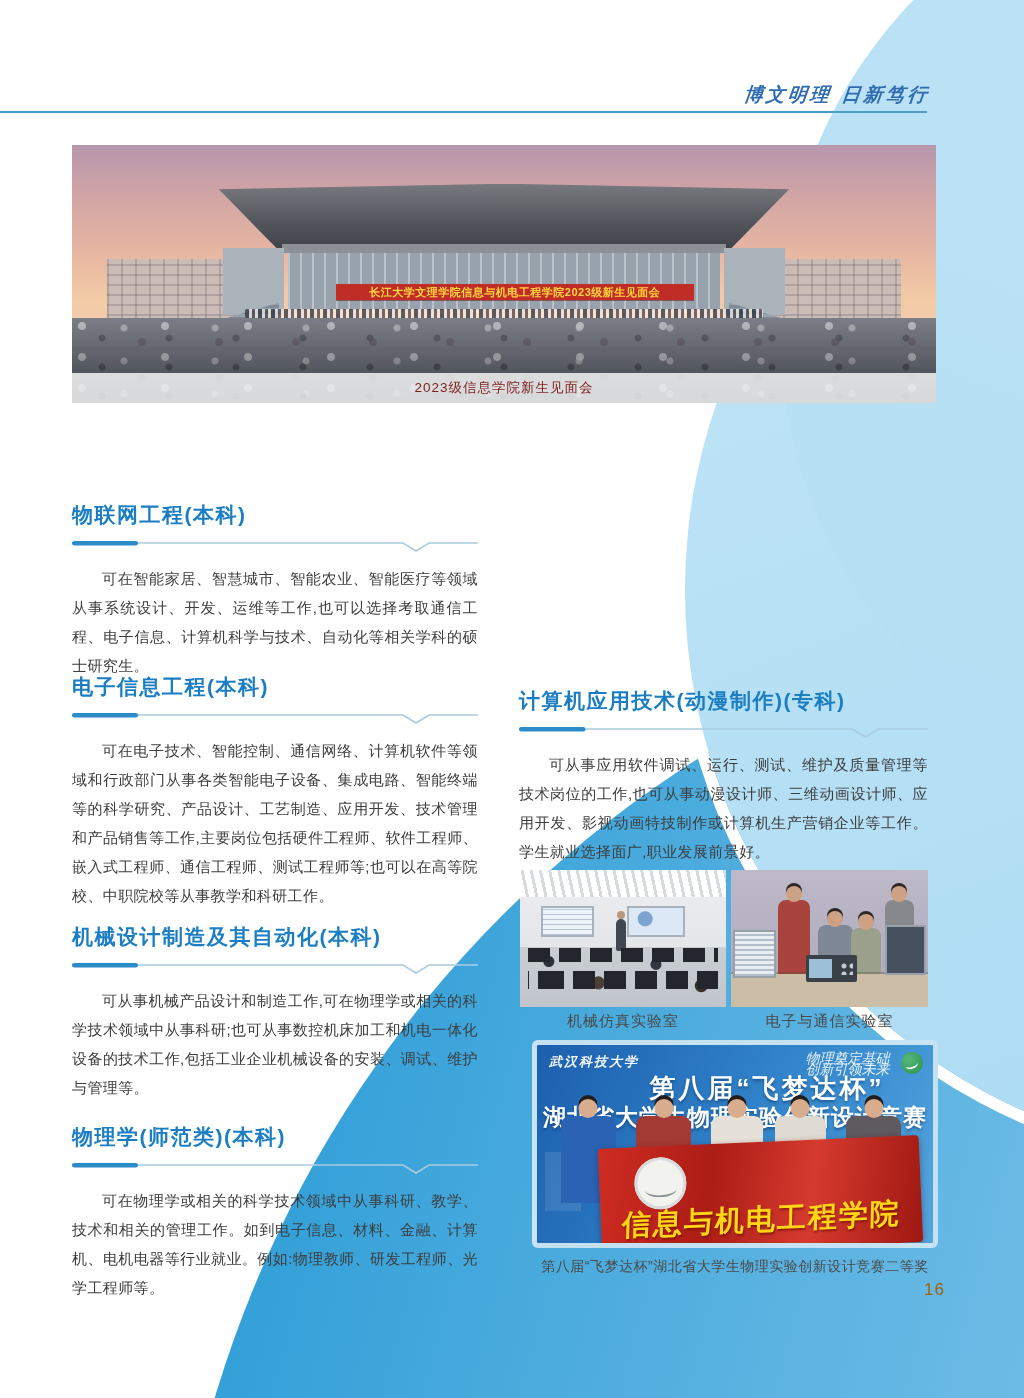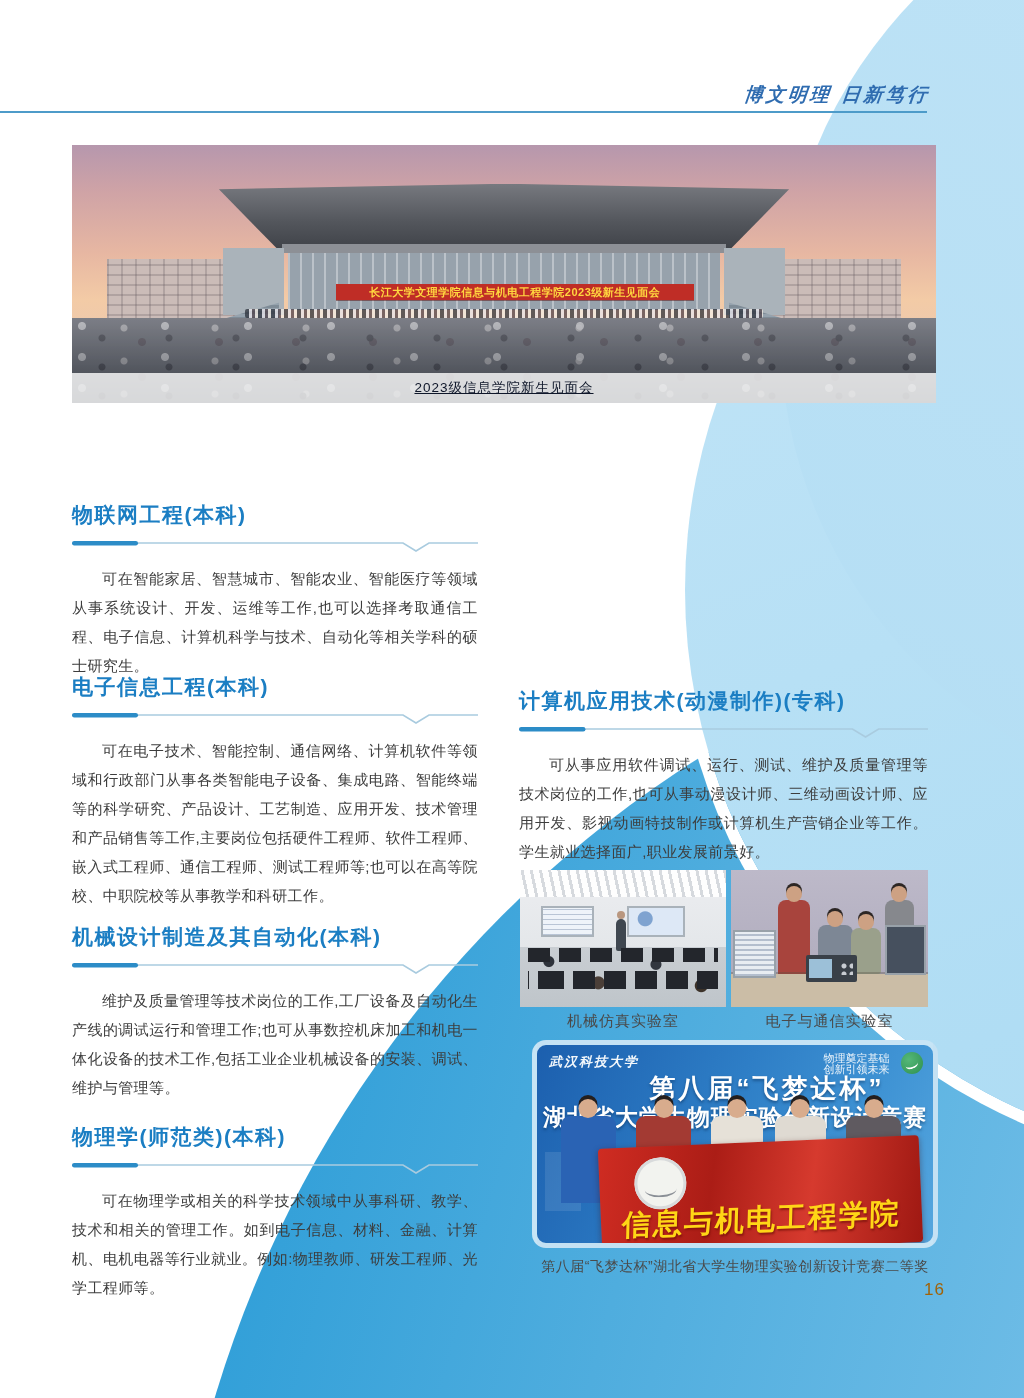--- a/index.html
+++ b/index.html
@@ -44,21 +44,21 @@
   .hero .stage-strip{position:absolute;left:20%;top:63.5%;width:60%;height:3.5%;opacity:.85;border-radius:2px;
     background:repeating-linear-gradient(90deg,rgba(40,45,55,.85) 0 4px,rgba(232,230,235,.9) 4px 7px,rgba(75,62,70,.85) 7px 10px,rgba(242,236,228,.9) 10px 13px);}
   .hero .crowd{position:absolute;left:0;top:67%;width:100%;height:33%;background-color:#5a5f67;
     background-image:linear-gradient(180deg,rgba(152,152,160,.55),rgba(40,44,52,.65)),
       radial-gradient(circle at 10px 8px,rgba(250,250,250,.85) 0 3.5px,transparent 4.5px),
       radial-gradient(circle at 30px 20px,rgba(25,28,36,.9) 0 3px,transparent 4px),
       radial-gradient(circle at 52px 10px,rgba(240,238,235,.7) 0 3px,transparent 4px),
       radial-gradient(circle at 70px 24px,rgba(60,50,60,.9) 0 3.5px,transparent 4.5px);
     background-size:100% 100%,83px 31px,67px 29px,91px 33px,77px 35px;}
   .hero-caption{position:absolute;left:0;bottom:0;width:100%;height:30px;line-height:30px;
-    background:rgba(255,255,255,.8);text-align:center;color:#0f172a;font-size:13.5px;letter-spacing:1px;text-decoration:underline;}
+    background:rgba(255,255,255,.8);text-align:center;color:#7f1d1d;font-size:13.5px;letter-spacing:1px;}
   
   .sec{position:absolute;width:406px;}
   .sec.right{width:409px;}
   .sec h2{margin:0;font-size:21px;line-height:30px;color:#1b7ec3;font-weight:700;letter-spacing:1.5px;}
   .divider{display:block;width:100%;height:14px;margin-top:10px;}
   .div-line{fill:none;stroke:#a9cbdf;stroke-width:1.6;}
   .div-thick{fill:#2c8cc7;}
   .sec p{margin:10px 0 0;font-size:15px;line-height:29px;color:#3d3d3d;text-align:justify;
     text-indent:2em;letter-spacing:0.4px;}
   
@@ -95,28 +95,28 @@
   .l2-scope::after{content:"";position:absolute;right:8%;top:25%;width:26%;height:50%;
     background:radial-gradient(circle,#c8ccd2 0 2px,transparent 3px);background-size:8px 8px;}
   .person{position:absolute;border-radius:8px 8px 3px 3px;}
   .person::before{content:"";position:absolute;left:50%;top:-14px;transform:translateX(-50%);
     width:16px;height:16px;border-radius:50%;background:#cda183;box-shadow:0 -3px 0 0 #2c2624;}
   .l2-p1{left:24%;top:22%;width:16%;height:58%;background:#a8443d;}
   .l2-p2{left:44%;top:40%;width:18%;height:36%;background:#7d8795;}
   .l2-p3{left:61%;top:42%;width:15%;height:34%;background:#9aa08b;}
   .l2-p4{left:78%;top:22%;width:15%;height:56%;background:#86888d;}
   
-  .comp{position:absolute;left:532px;top:1040px;width:406px;height:208px;overflow:hidden;border-radius:14px;
+  .comp{position:absolute;left:532px;top:1040px;width:406px;height:208px;overflow:hidden;border-radius:6px;
     border:5px solid rgba(205,232,247,.95);box-sizing:border-box;
     background:linear-gradient(115deg,#1c5fae 0%,#2e7ec6 45%,#3f93d4 75%,#55a6de 100%);}
   .comp .city{position:absolute;bottom:16%;width:9%;height:30%;background:rgba(255,255,255,.10);}
   .city.cl{left:2%;} .city.cr{right:4%;height:22%;}
   .comp-motto-left{position:absolute;left:3%;top:4%;color:#f2f7fb;font-size:13px;font-style:italic;font-weight:bold;
     font-family:"DejaVu Serif","Liberation Serif",serif;letter-spacing:2px;}
-  .comp-motto-right{position:absolute;right:11%;top:4%;color:#eaf3fa;font-size:11px;line-height:11px;text-align:left;}
+  .comp-motto-right{position:absolute;right:11%;top:4%;color:#eaf3fa;font-size:14px;line-height:11px;font-style:italic;text-align:left;}
   .comp-logo{position:absolute;right:2.5%;top:3.5%;width:22px;height:22px;border-radius:50%;
     background:radial-gradient(circle at 35% 35%,#55b877,#2e8f50);}
   .comp-logo::after{content:"";position:absolute;left:4px;top:8px;width:13px;height:7px;
     border-bottom:2px solid #ffffff;border-radius:50%;transform:rotate(-18deg);}
   .comp-title1{position:absolute;left:0;top:13%;width:100%;text-align:center;color:#ffffff;font-size:26px;
     font-weight:800;letter-spacing:3px;text-shadow:0 2px 3px rgba(10,45,90,.55);padding-left:32px;}
   .comp-title2{position:absolute;left:0;top:29%;width:100%;text-align:center;color:#ffffff;font-size:23px;
     font-weight:800;letter-spacing:1px;text-shadow:0 2px 3px rgba(10,45,90,.55);}
   .comp-person{position:absolute;top:36%;height:44%;border-radius:9px 9px 0 0;}
   .comp-person::before{content:"";position:absolute;left:50%;top:-17px;transform:translateX(-50%);
@@ -188,21 +188,21 @@
     </svg>
     <p>可在智能家居、智慧城市、智能农业、智能医疗等领域从事系统设计、开发、运维等工作,也可以选择考取通信工程、电子信息、计算机科学与技术、自动化等相关学科的硕士研究生。</p>
   </section>
 
   <section class="sec" style="left:72px;top:922px;">
     <h2>机械设计制造及其自动化(本科)</h2>
     <svg class="divider" viewBox="0 0 406 14" preserveAspectRatio="none">
       <path class="div-line" d="M0 3 H331 L344 11 L357 3 H406"></path>
         <rect class="div-thick" x="0" y="1" width="66" height="4.5" rx="2.2"></rect>
     </svg>
-    <p>维护及质量管理等技术岗位的工作,工厂设备及自动化生产线的调试运行和管理工作;也可从事数控机床加工和机电一体化设备的技术工作,包括工业企业机械设备的安装、调试、维护与管理等。</p>
+    <p>可从事机械产品设计和制造工作,可在物理学或相关的科学技术领域中从事科研;也可从事数控机床加工和机电一体化设备的技术工作,包括工业企业机械设备的安装、调试、维护与管理等。</p>
   </section>
 
   <section class="sec" style="left:72px;top:1122px;">
     <h2>物理学(师范类)(本科)</h2>
     <svg class="divider" viewBox="0 0 406 14" preserveAspectRatio="none">
       <path class="div-line" d="M0 3 H331 L344 11 L357 3 H406"></path>
         <rect class="div-thick" x="0" y="1" width="66" height="4.5" rx="2.2"></rect>
     </svg>
     <p>可在物理学或相关的科学技术领域中从事科研、教学、技术和相关的管理工作。如到电子信息、材料、金融、计算机、电机电器等行业就业。例如:物理教师、研发工程师、光学工程师等。</p>
   </section>

